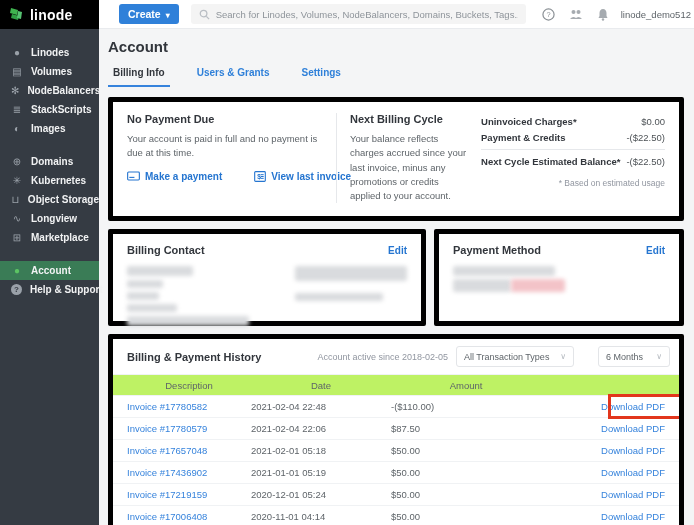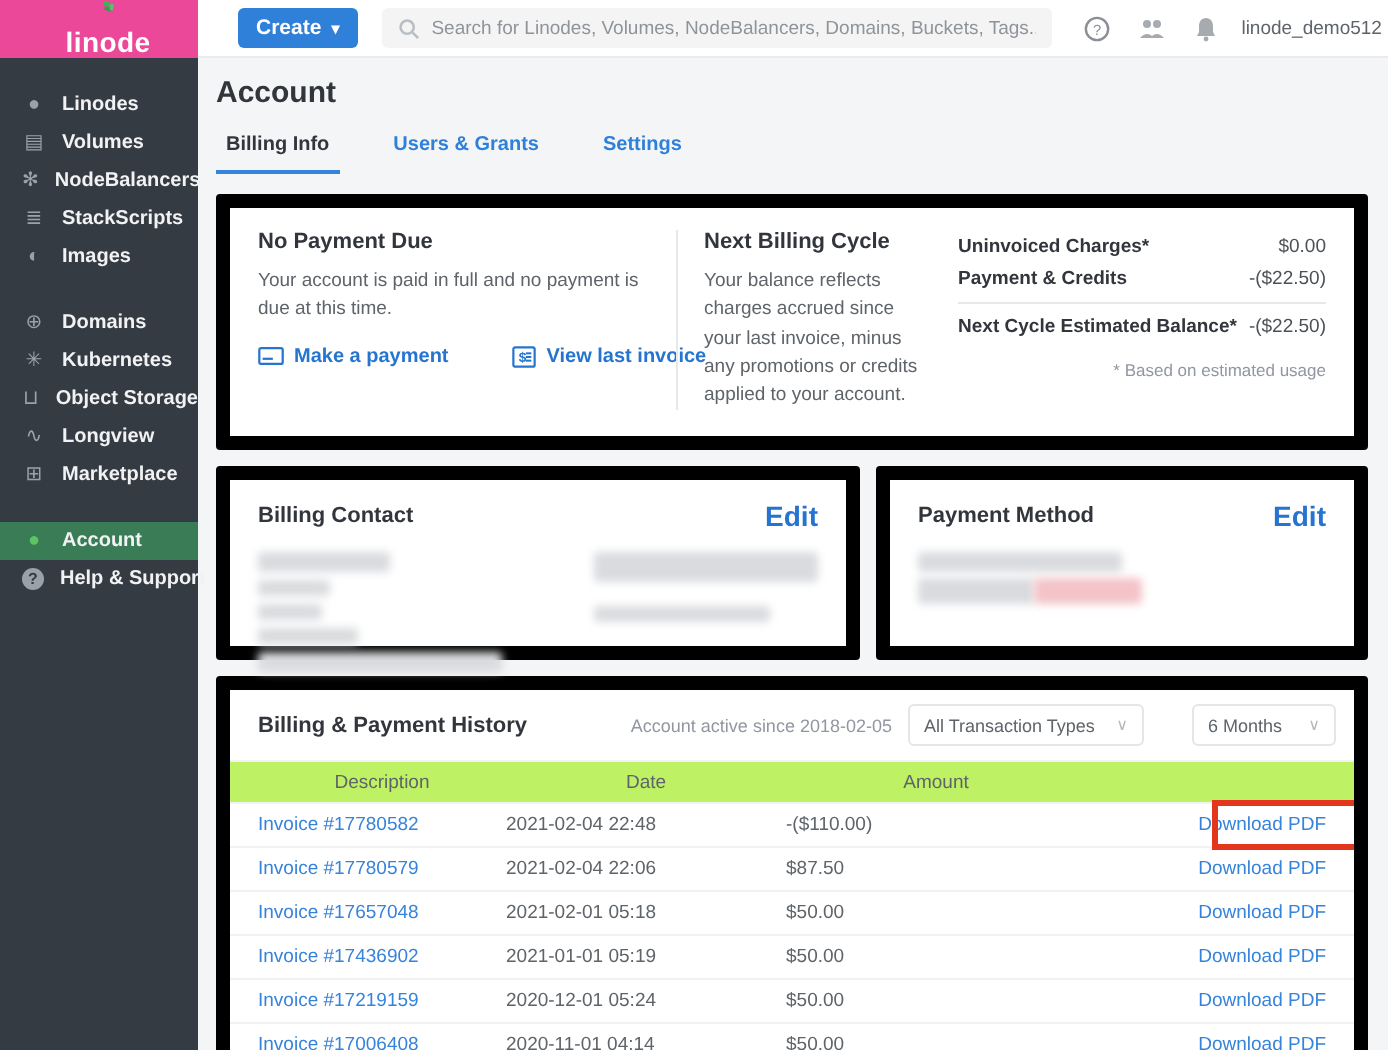--- a/index.html
+++ b/index.html
@@ -2,21 +2,21 @@
 <html><head>
 <meta charset="utf-8">
 <style>
   * { margin:0; padding:0; box-sizing:border-box; }
   html,body { width:694px; height:525px; }
   body { font-family:"Liberation Sans", sans-serif; background:#f4f5f6; overflow:hidden; }
   .viewport { position:relative; width:694px; height:525px; overflow:hidden; }
 
   
   .sidebar { position:absolute; left:0; top:0; width:99px; height:525px; background:#353b43; z-index:5; }
-  .logo-row { display:flex; align-items:center; gap:6px; height:29px; padding-left:9px; background:#ec4899;flex-direction:column; }
+  .logo-row { display:flex; align-items:center; gap:6px; height:29px; padding-left:9px; background:#000000; }
   .logo-text { color:#fff; font-size:14px; font-weight:bold; letter-spacing:.2px; }
   .nav { padding-top:14px; }
   .nav-item { display:flex; align-items:center; gap:8px; height:19px; padding-left:11px; cursor:pointer; }
   .nav-item .glyph { width:12px; text-align:center; font-size:10px; color:#9aa1a9; line-height:1; }
   .nav-item .lbl { color:#f1f2f3; font-size:10px; font-weight:bold; white-space:nowrap; }
   .nav-gap { margin-top:14px; }
   .nav-item.active { background:#3a7c56; }
   .nav-item.active .glyph { color:#5cc463; }
   .help-circle { width:11px; height:11px; border-radius:50%; background:#9aa1a9; color:#353b43; font-size:8px; font-weight:bold; display:flex; align-items:center; justify-content:center; }
   .help-circle::after { content:"?"; }
@@ -36,21 +36,21 @@
   .username { font-size:9.5px; color:#5e6469; margin-left:12px; margin-right:7px; cursor:pointer; }
   .avatar { width:16px; height:16px; border-radius:50%; background:#d8dbde; display:flex; align-items:flex-end; justify-content:center; overflow:hidden; cursor:pointer; }
 
   
   .main { position:absolute; left:99px; top:29px; right:0; bottom:0; padding:7px 10px 0 9px; }
   .page-title { font-size:15px; font-weight:bold; color:#32363c; margin:2px 0 12px; }
   .tabs { display:flex; gap:22px; }
   .tab { font-size:10px; font-weight:bold; color:#2f80d9; padding:0 5px 7px; cursor:pointer; }
   .tab.active { color:#32363c; border-bottom:2px solid #3683dc; }
 
-  .card { background:#fff; border:7px solid #000000; border-radius:2px; }
+  .card { background:#fff; border:5px solid #000000; border-radius:2px; }
 
   
   .summary { display:flex; margin-top:10px; padding:11px 14px 13px; }
   .sum-col h3 { font-size:11px; font-weight:bold; color:#32363c; margin-bottom:7px; }
   .sum-col p { font-size:9.5px; color:#5e6469; line-height:1.5; }
   .col1 { width:196px; }
   .col2 { width:162px; }
   .vdiv { border-left:1px solid #e6e8eb; margin:0 13px; }
   .pay-links { display:flex; gap:32px; margin-top:10px; }
   .pay-link { display:flex; align-items:center; gap:5px; font-size:10px; font-weight:bold; color:#2575d0; text-decoration:none; cursor:pointer; white-space:nowrap; }
@@ -59,21 +59,21 @@
   .fig-row .fl { font-size:9.5px; font-weight:bold; color:#32363c; white-space:nowrap; }
   .fig-row .fv { font-size:9.5px; color:#4d5256; white-space:nowrap; padding-left:6px; }
   .fig-row.total { border-top:1px solid #e6e8eb; margin-top:4px; padding-top:6px; }
   .footnote { font-size:8.5px; color:#9196a0; text-align:right; margin-top:8px; }
 
   
   .cards-row { display:flex; gap:8px; margin-top:8px; }
   .cards-row .card { flex:1; height:97px; padding:10px 14px; position:relative; }
   .card-head { display:flex; justify-content:space-between; align-items:center; }
   .card-head h3 { font-size:11px; font-weight:bold; color:#32363c; }
-  .edit-link { font-size:14px; font-weight:bold; color:#2575d0; text-decoration:none; cursor:pointer; }
+  .edit-link { font-size:10px; font-weight:bold; color:#2575d0; text-decoration:none; cursor:pointer; }
   .blur { filter:blur(2px); background:#d9dbde; border-radius:2px; }
   .blur.pink { background:#f3c3c8; }
   .bc-body { display:flex; gap:46px; margin-top:10px; }
   .bc-colA .blur, .bc-colB .blur { margin-bottom:4px; }
   .pm-line2 { display:flex; gap:0; margin-top:3px; }
 
   
   .history { margin-top:8px; height:240px; overflow:hidden; }
   .hist-head { display:flex; align-items:center; padding:7px 9px 7px 14px; }
   .hist-head h3 { font-size:11px; font-weight:bold; color:#32363c; flex:1; }

